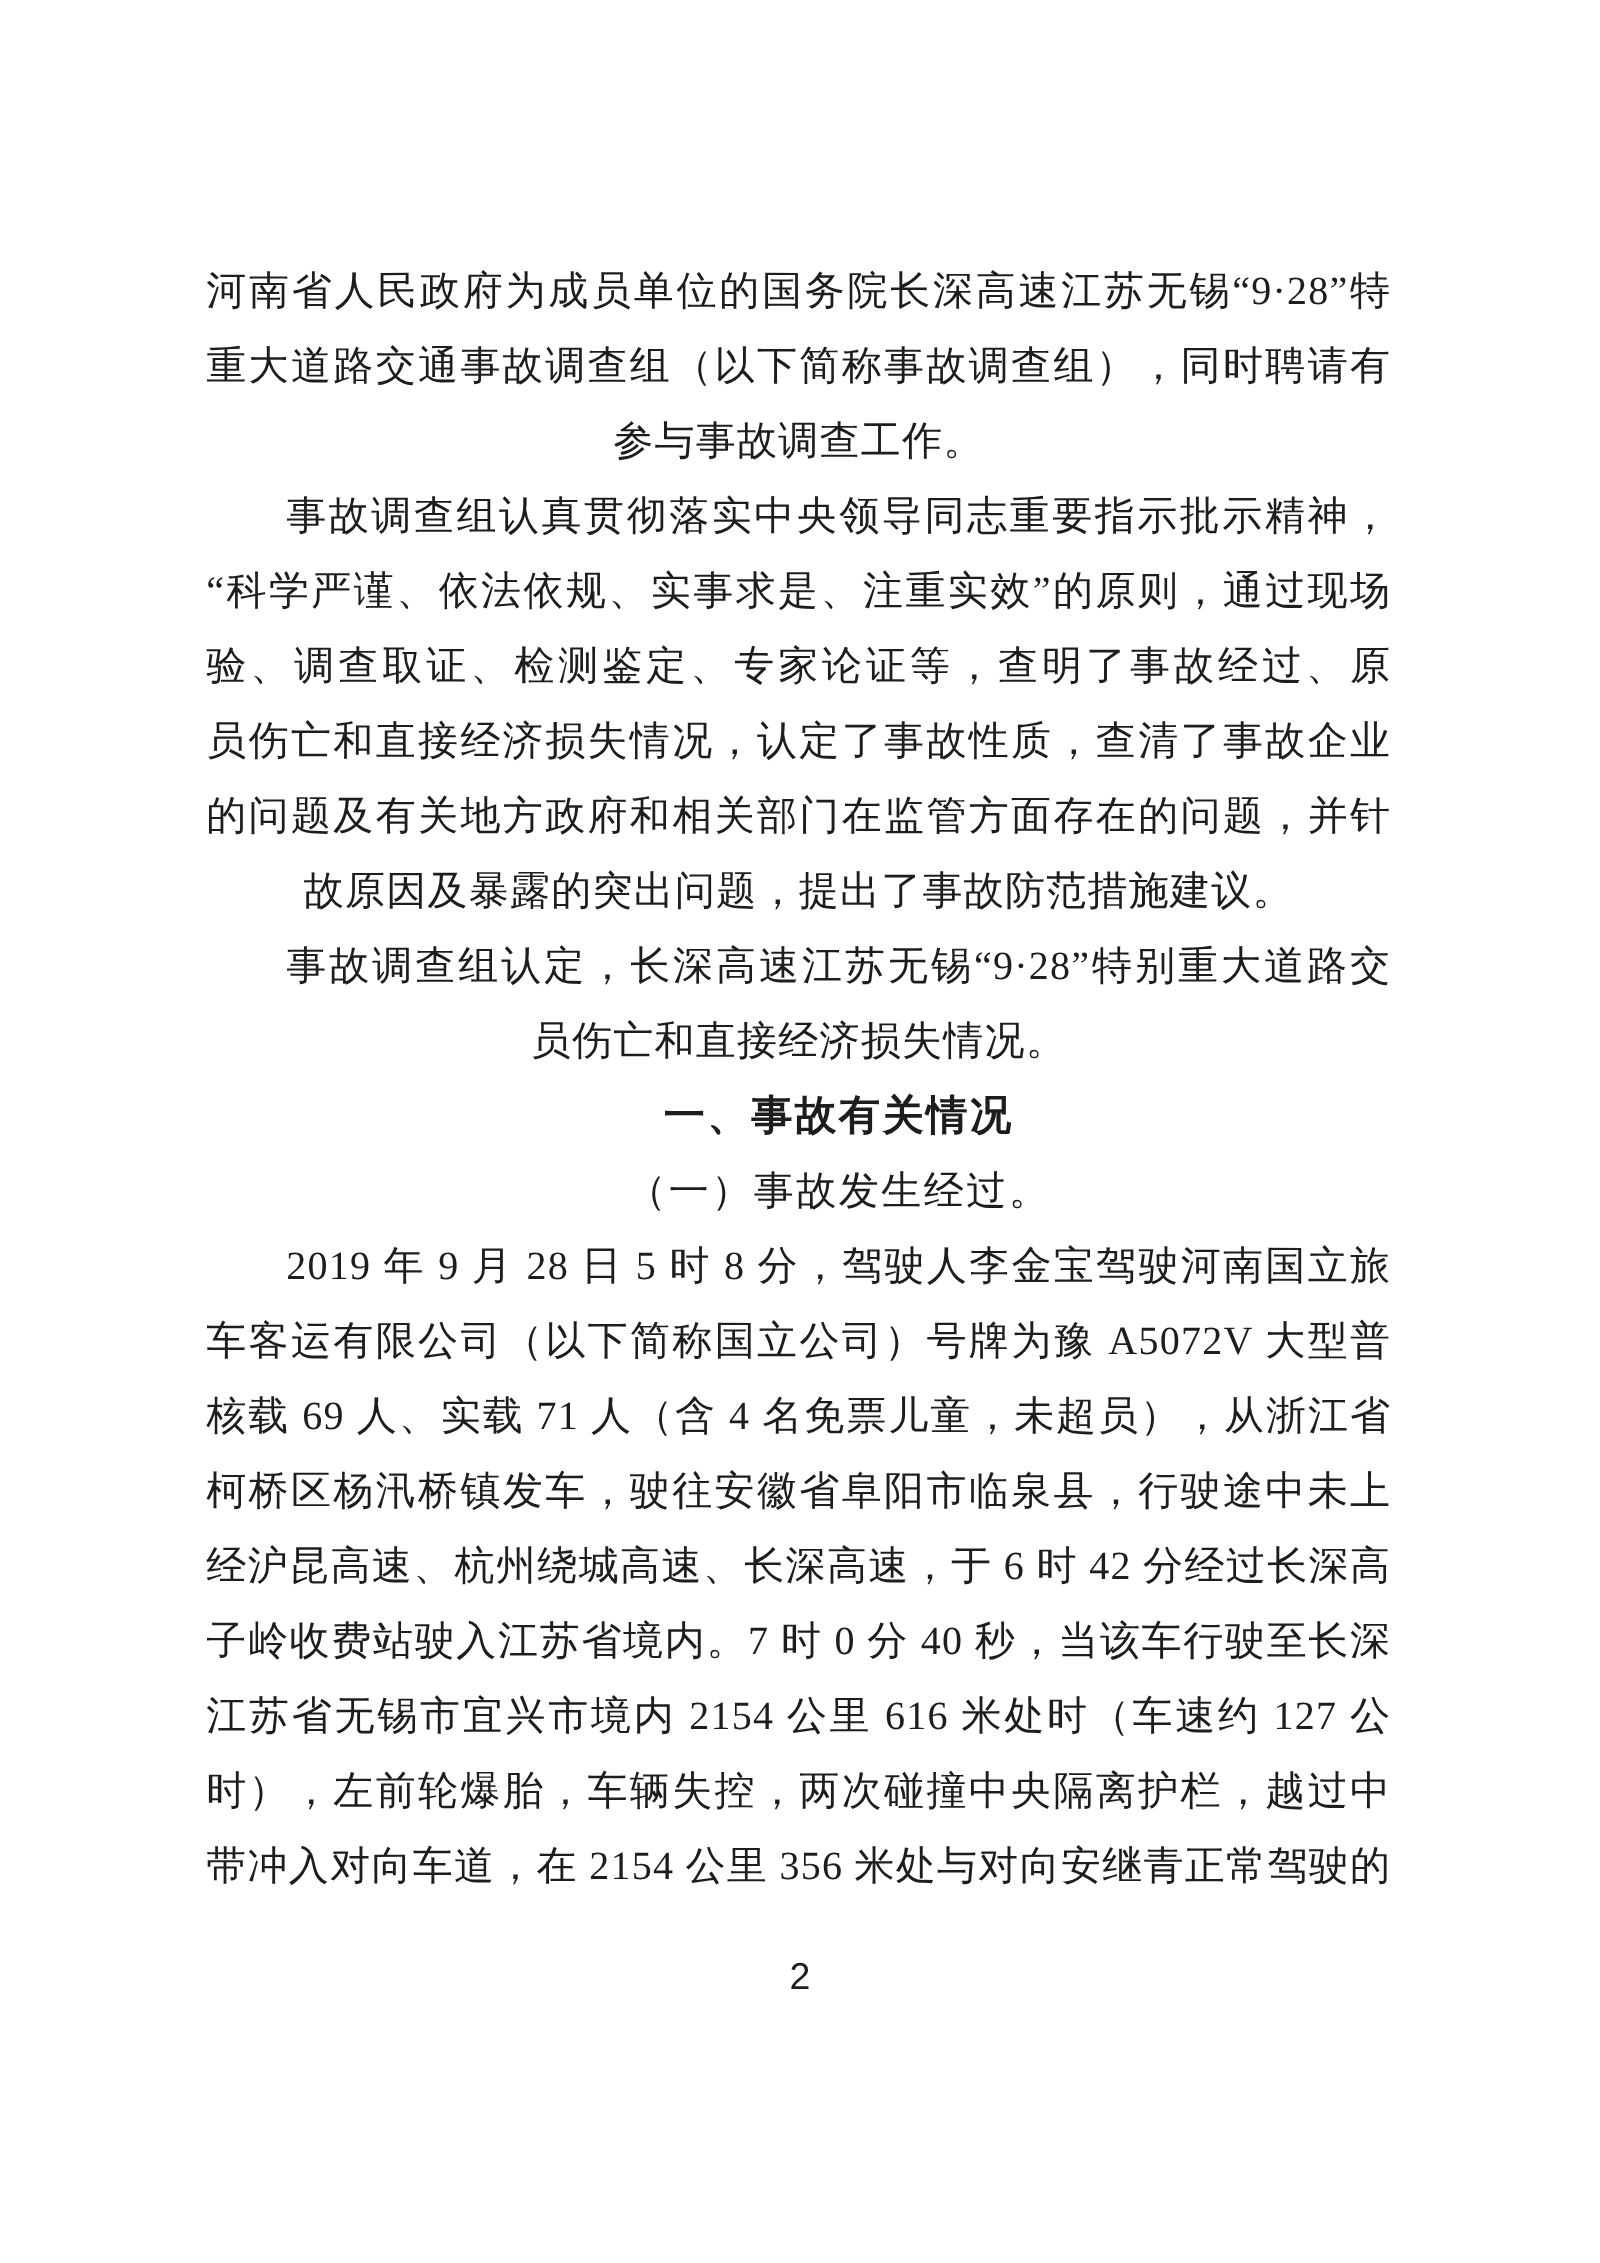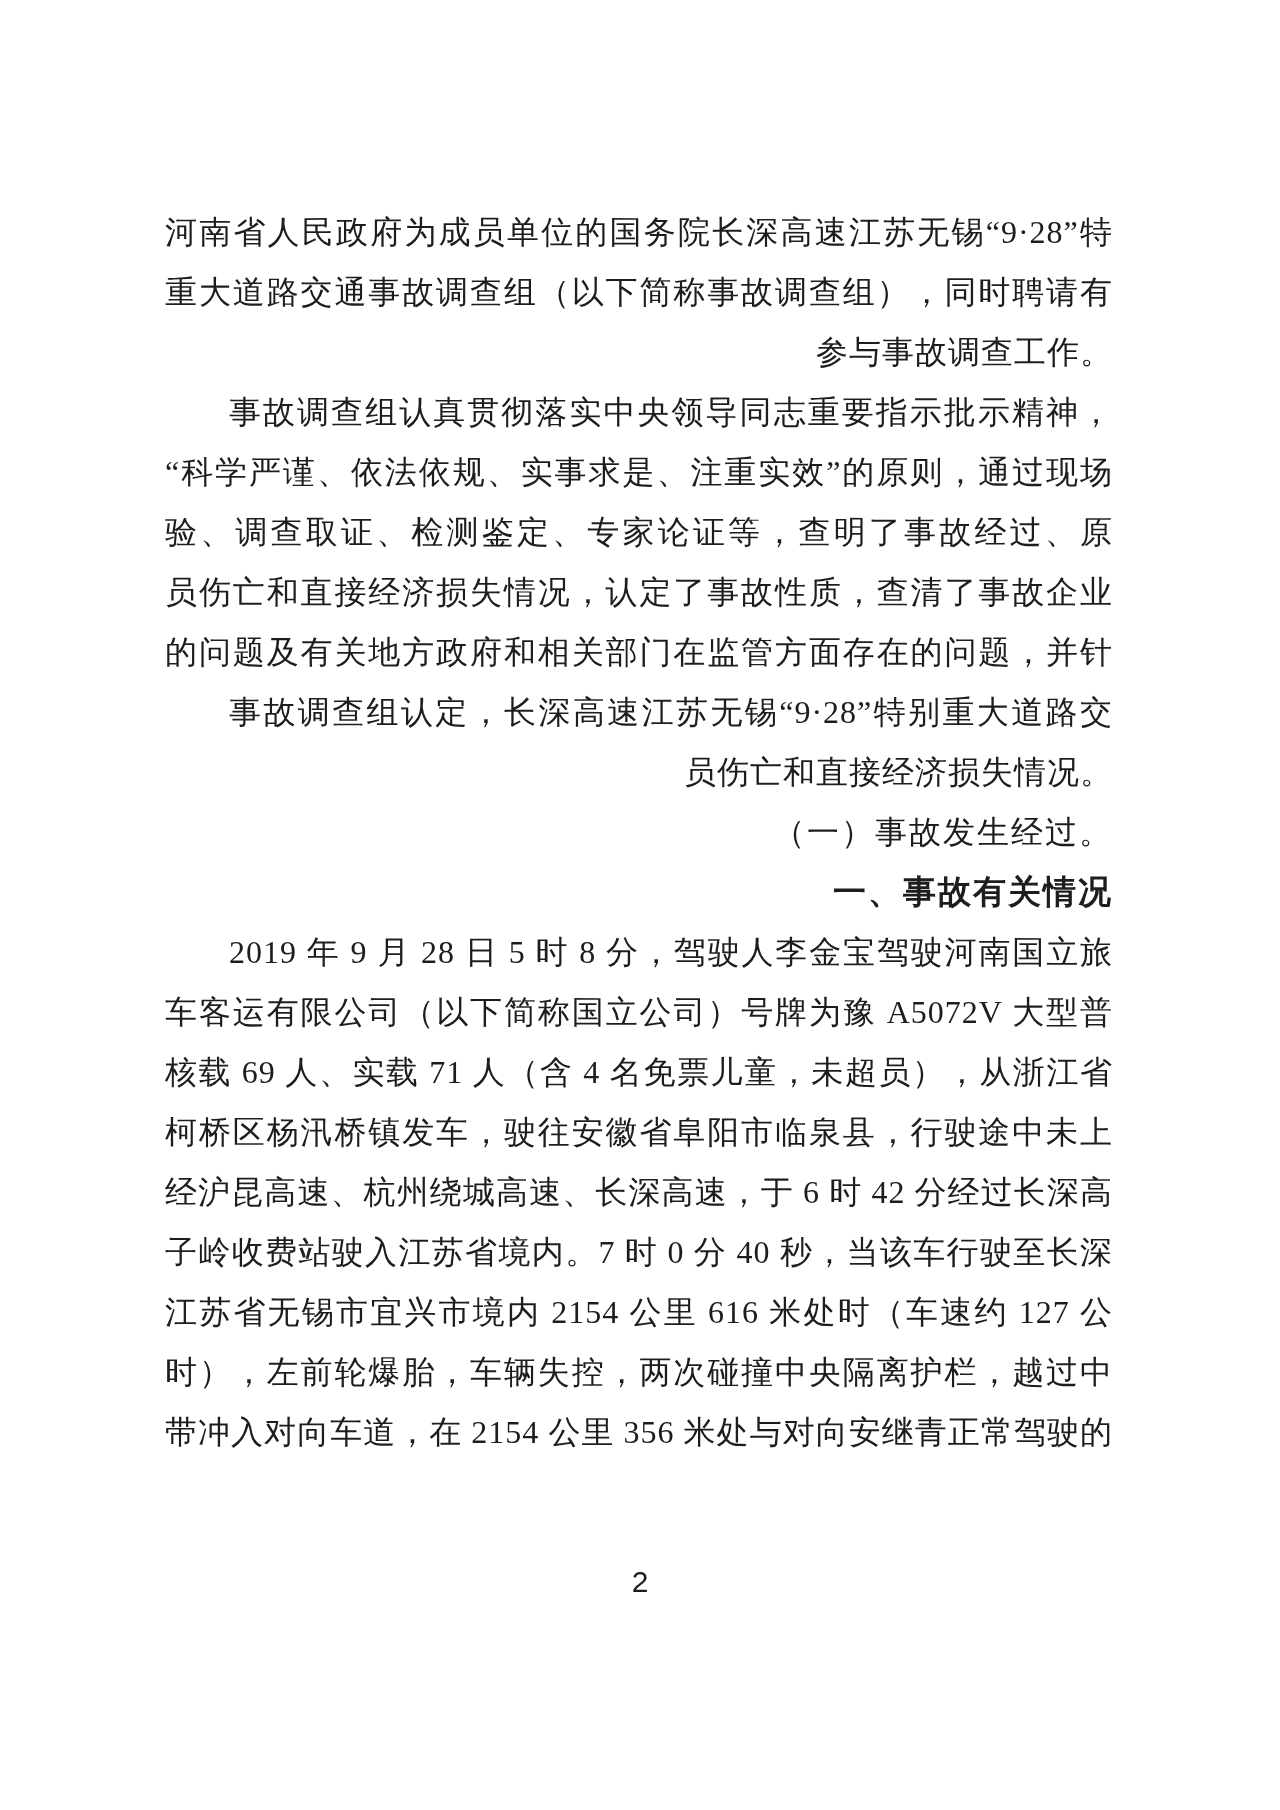--- a/index.html
+++ b/index.html
@@ -23,21 +23,21 @@
     top: 202px;
     width: 948px;
   }
   .line {
     height: 60px;
     line-height: 60px;
     font-size: 32px;
     letter-spacing: 1px;
     white-space: nowrap;
     overflow: hidden;
-    text-align: right;
+    text-align: center;
     box-sizing: border-box;
   }
   .line.fill {
     white-space: normal;
     text-align: justify;
     text-align-last: justify;
   }
   .line.indent {
     padding-left: 64px;
   }
@@ -77,30 +77,31 @@
         <div class="line fill">河南省人民政府为成员单位的国务院长深高速江苏无锡“9·28”特别</div>
         <div class="line fill">重大道路交通事故调查组（以下简称事故调查组），同时聘请有关专家</div>
         <div class="line">参与事故调查工作。</div>
       </div>
       <div class="block block-paragraph">
         <div class="line fill indent">事故调查组认真贯彻落实中央领导同志重要指示批示精神，坚持</div>
         <div class="line fill">“科学严谨、依法依规、实事求是、注重实效”的原则，通过现场勘</div>
         <div class="line fill">验、调查取证、检测鉴定、专家论证等，查明了事故经过、原因、人</div>
         <div class="line fill">员伤亡和直接经济损失情况，认定了事故性质，查清了事故企业存在</div>
         <div class="line fill">的问题及有关地方政府和相关部门在监管方面存在的问题，并针对事</div>
+        <div class="line">故原因及暴露的突出问题，提出了事故防范措施建议。</div>
       </div>
       <div class="block block-paragraph">
         <div class="line fill indent">事故调查组认定，长深高速江苏无锡“9·28”特别重大道路交通</div>
         <div class="line">员伤亡和直接经济损失情况。</div>
       </div>
+      <div class="block block-heading-1">
+        <div class="line indent">一、事故有关情况</div>
+      </div>
       <div class="block block-heading-2">
         <div class="line indent">（一）事故发生经过。</div>
-      </div>
-      <div class="block block-heading-1">
-        <div class="line indent">一、事故有关情况</div>
       </div>
       <div class="block block-paragraph">
         <div class="line fill indent">2019 年 9 月 28 日 5 时 8 分，驾驶人李金宝驾驶河南国立旅游汽</div>
         <div class="line fill">车客运有限公司（以下简称国立公司）号牌为豫 A5072V 大型普通客车，</div>
         <div class="line fill">核载 69 人、实载 71 人（含 4 名免票儿童，未超员），从浙江省绍兴市</div>
         <div class="line fill">柯桥区杨汛桥镇发车，驶往安徽省阜阳市临泉县，行驶途中未上下客，</div>
         <div class="line fill">经沪昆高速、杭州绕城高速、长深高速，于 6 时 42 分经过长深高速父</div>
         <div class="line fill">子岭收费站驶入江苏省境内。7 时 0 分 40 秒，当该车行驶至长深高速</div>
         <div class="line fill">江苏省无锡市宜兴市境内 2154 公里 616 米处时（车速约 127 公里/小</div>
         <div class="line fill">时），左前轮爆胎，车辆失控，两次碰撞中央隔离护栏，越过中央隔离</div>

